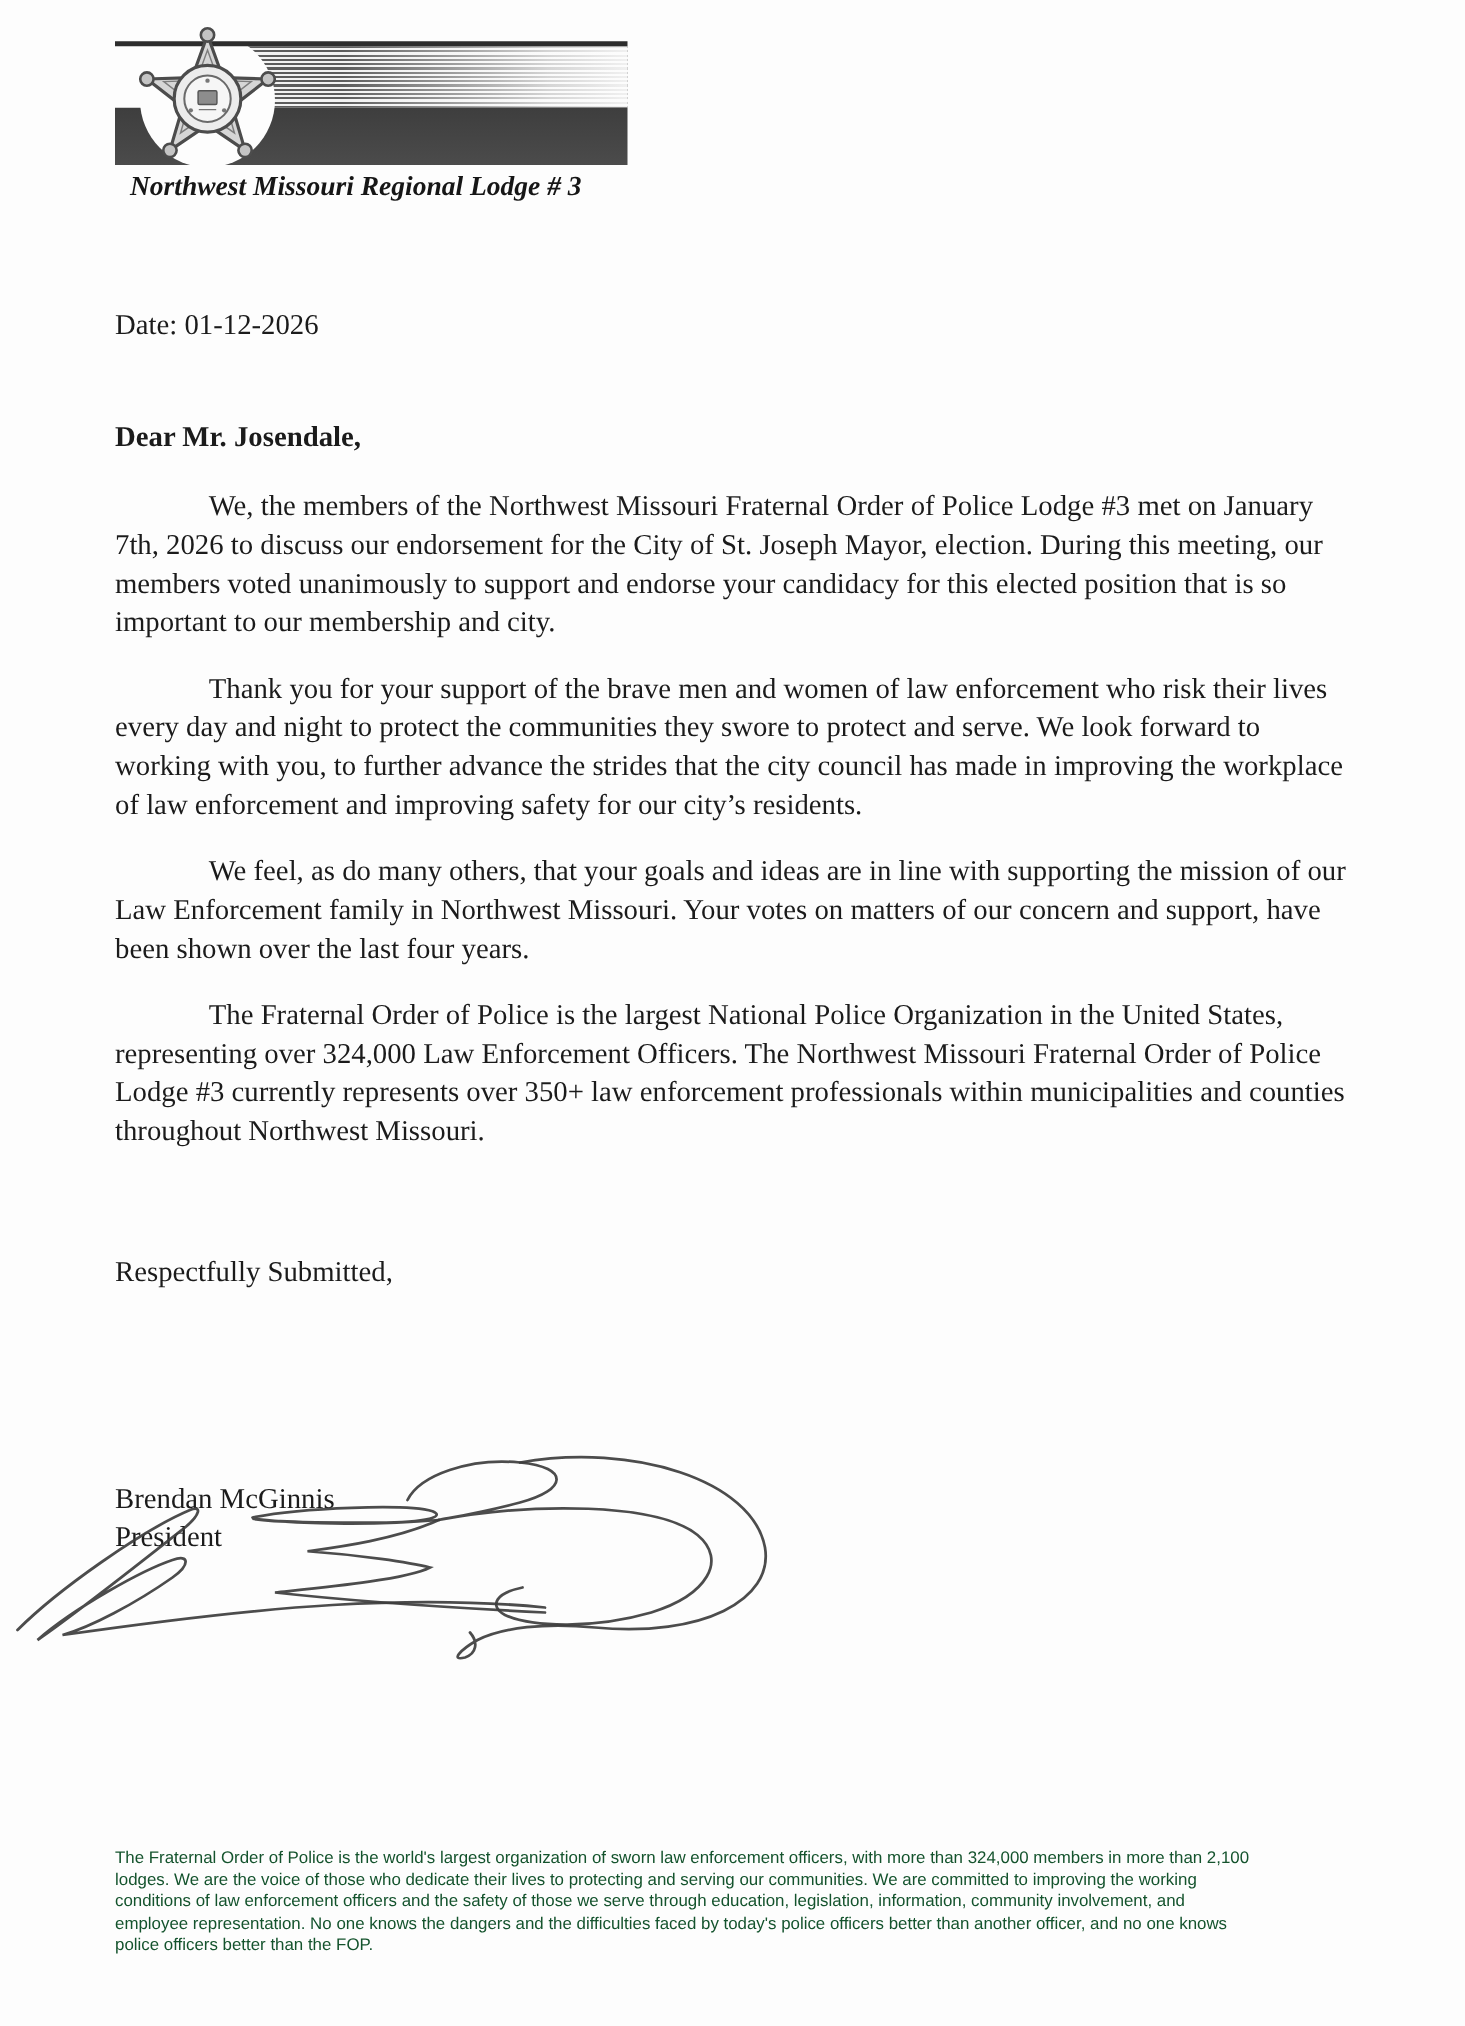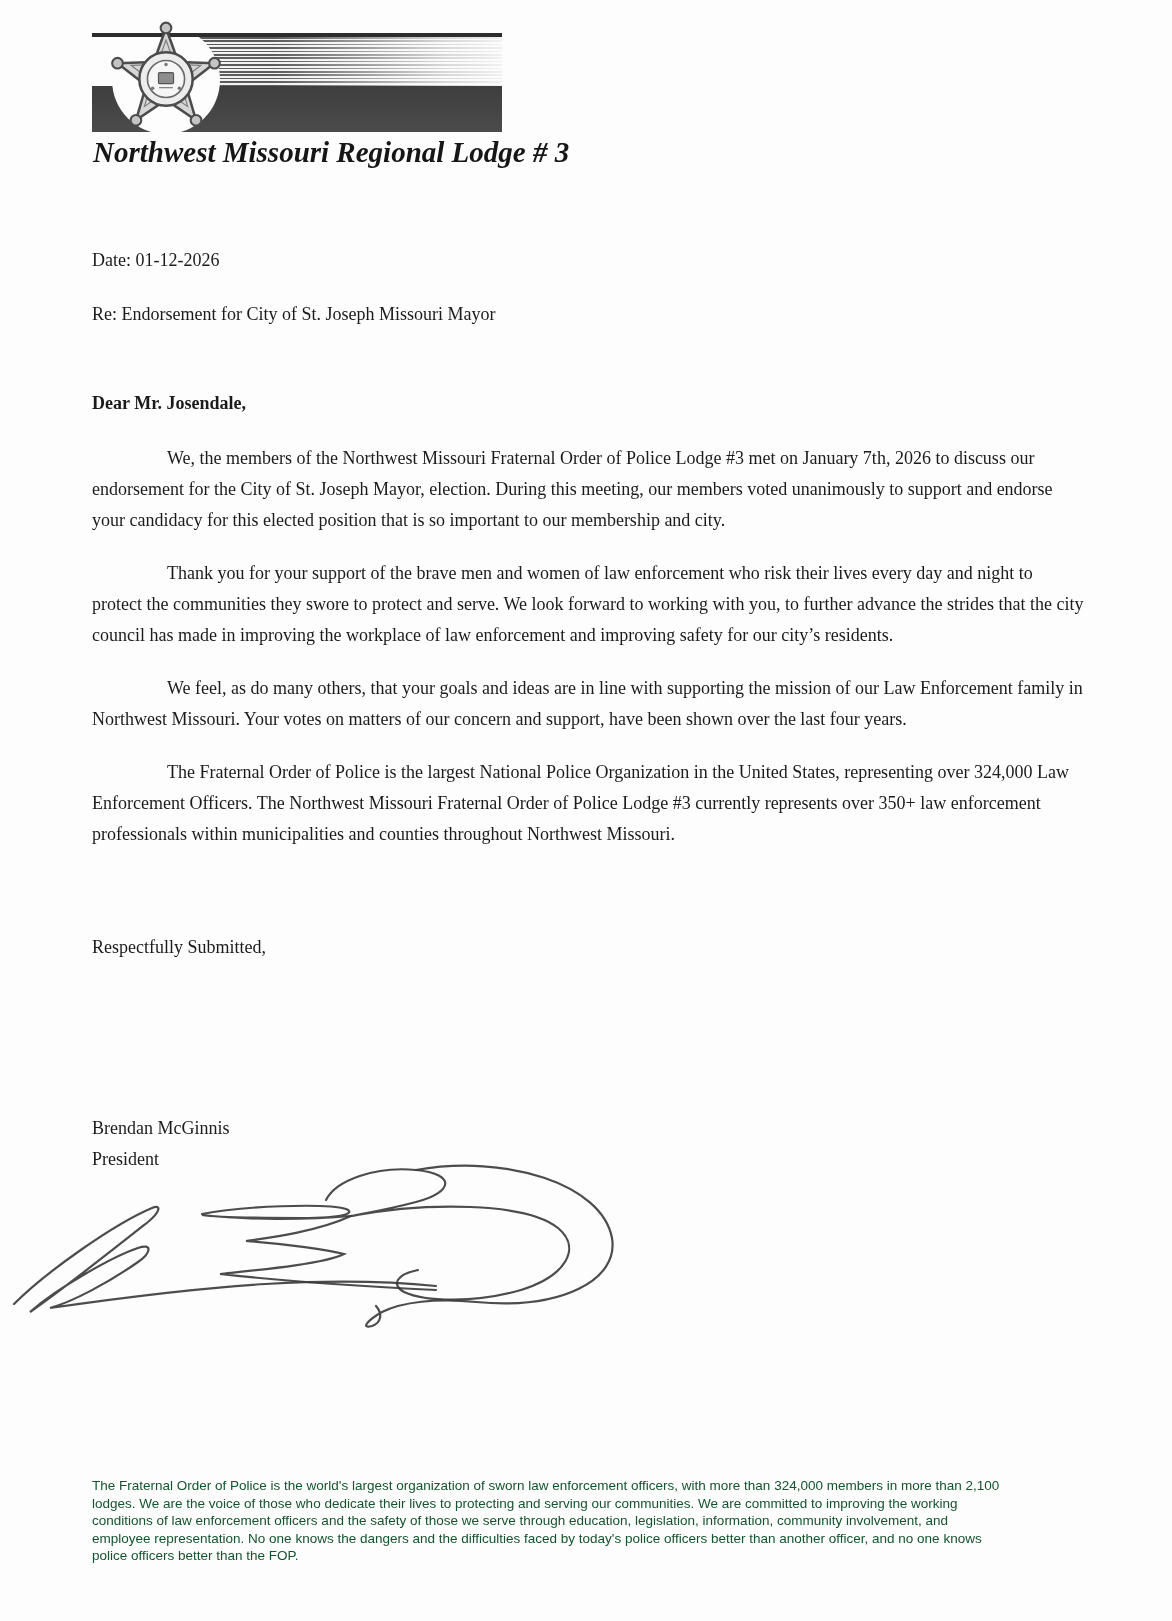--- a/index.html
+++ b/index.html
@@ -27,27 +27,27 @@
     background:linear-gradient(180deg,#3e3e3e,#4b4b4b);
   }
   .banner-whitegap{position:absolute;left:0;top:4px;width:74px;height:49px;background:#fdfdfd;z-index:2;}
   .banner-dshape{
     position:absolute;left:20px;top:-7px;width:108px;height:108px;border-radius:50%;
     background:#fdfdfd;z-index:2;
   }
   .banner-topline{position:absolute;left:0;top:0;right:0;height:4px;background:#2d2d2d;z-index:3;}
   .badge{position:absolute;left:16px;top:-12px;width:116px;height:116px;z-index:4;}
   .org-name{
-    position:absolute;left:1px;top:103px;width:500px;
-    font-style:italic;font-weight:bold;font-size:29px;color:#161616;
+    position:absolute;left:12px;top:103px;width:500px;
+    font-style:italic;font-weight:bold;font-size:22px;color:#161616;
     white-space:nowrap;
   }
 
   
-  .letter-body{position:absolute;left:92px;top:245px;width:995px;font-size:18px;line-height:31px;}
+  .letter-body{position:absolute;left:92px;top:245px;width:995px;font-size:23px;line-height:31px;}
   .meta-line{line-height:30px;}
   .subject-line{margin-top:24px;}
   .salutation{margin-top:59px;font-weight:bold;}
   .letter-body p{margin:22px 0 0 0;text-indent:75px;}
   .letter-body p:first-of-type{margin-top:24px;}
   .valediction{margin-top:82px;}
   .signer-block{margin-top:150px;}
   .signer-block div{line-height:31px;}
 
   
@@ -88,21 +88,20 @@
         <circle cx="61.5" cy="58" r="1.5" fill="#777"></circle>
         <rect x="43.5" y="44.5" width="13" height="9.5" rx="1" fill="#8d8d8d" stroke="#555" stroke-width="1"></rect>
         <line x1="44" y1="57.5" x2="56" y2="57.5" stroke="#777" stroke-width="1"></line>
       </svg>
     </div>
     <div class="org-name">Northwest Missouri Regional Lodge # 3</div>
   </header>
 
   <main class="letter-body">
     <div class="meta-line">Date: 01-12-2026</div>
-    <div class="meta-line subject-line">Re: Endorsement for City of St. Joseph Missouri Mayor</div>
     <div class="salutation">Dear Mr. Josendale,</div>
 
     <p>We, the members of the Northwest Missouri Fraternal Order of Police Lodge #3 met on January 7th, 2026 to discuss our endorsement for the City of St. Joseph Mayor, election. During this meeting, our members voted unanimously to support and endorse your candidacy for this elected position that is so important to our membership and city.</p>
     <p>Thank you for your support of the brave men and women of law enforcement who risk their lives every day and night to protect the communities they swore to protect and serve. We look forward to working with you, to further advance the strides that the city council has made in improving the workplace of law enforcement and improving safety for our city’s residents.</p>
     <p>We feel, as do many others, that your goals and ideas are in line with supporting the mission of our Law Enforcement family in Northwest Missouri. Your votes on matters of our concern and support, have been shown over the last four years.</p>
     <p>The Fraternal Order of Police is the largest National Police Organization in the United States, representing over 324,000 Law Enforcement Officers.  The Northwest Missouri Fraternal Order of Police Lodge #3 currently represents over 350+ law enforcement professionals within municipalities and counties throughout Northwest Missouri.</p>
 
     <div class="valediction">Respectfully Submitted,</div>
 
     <div class="signer-block">

